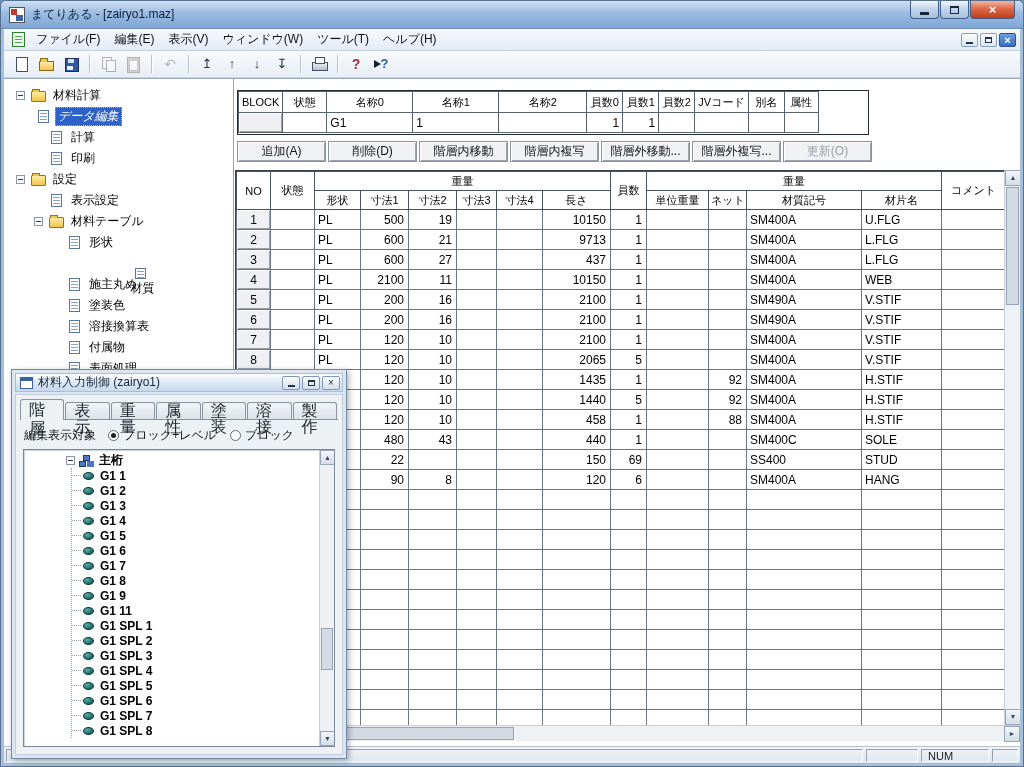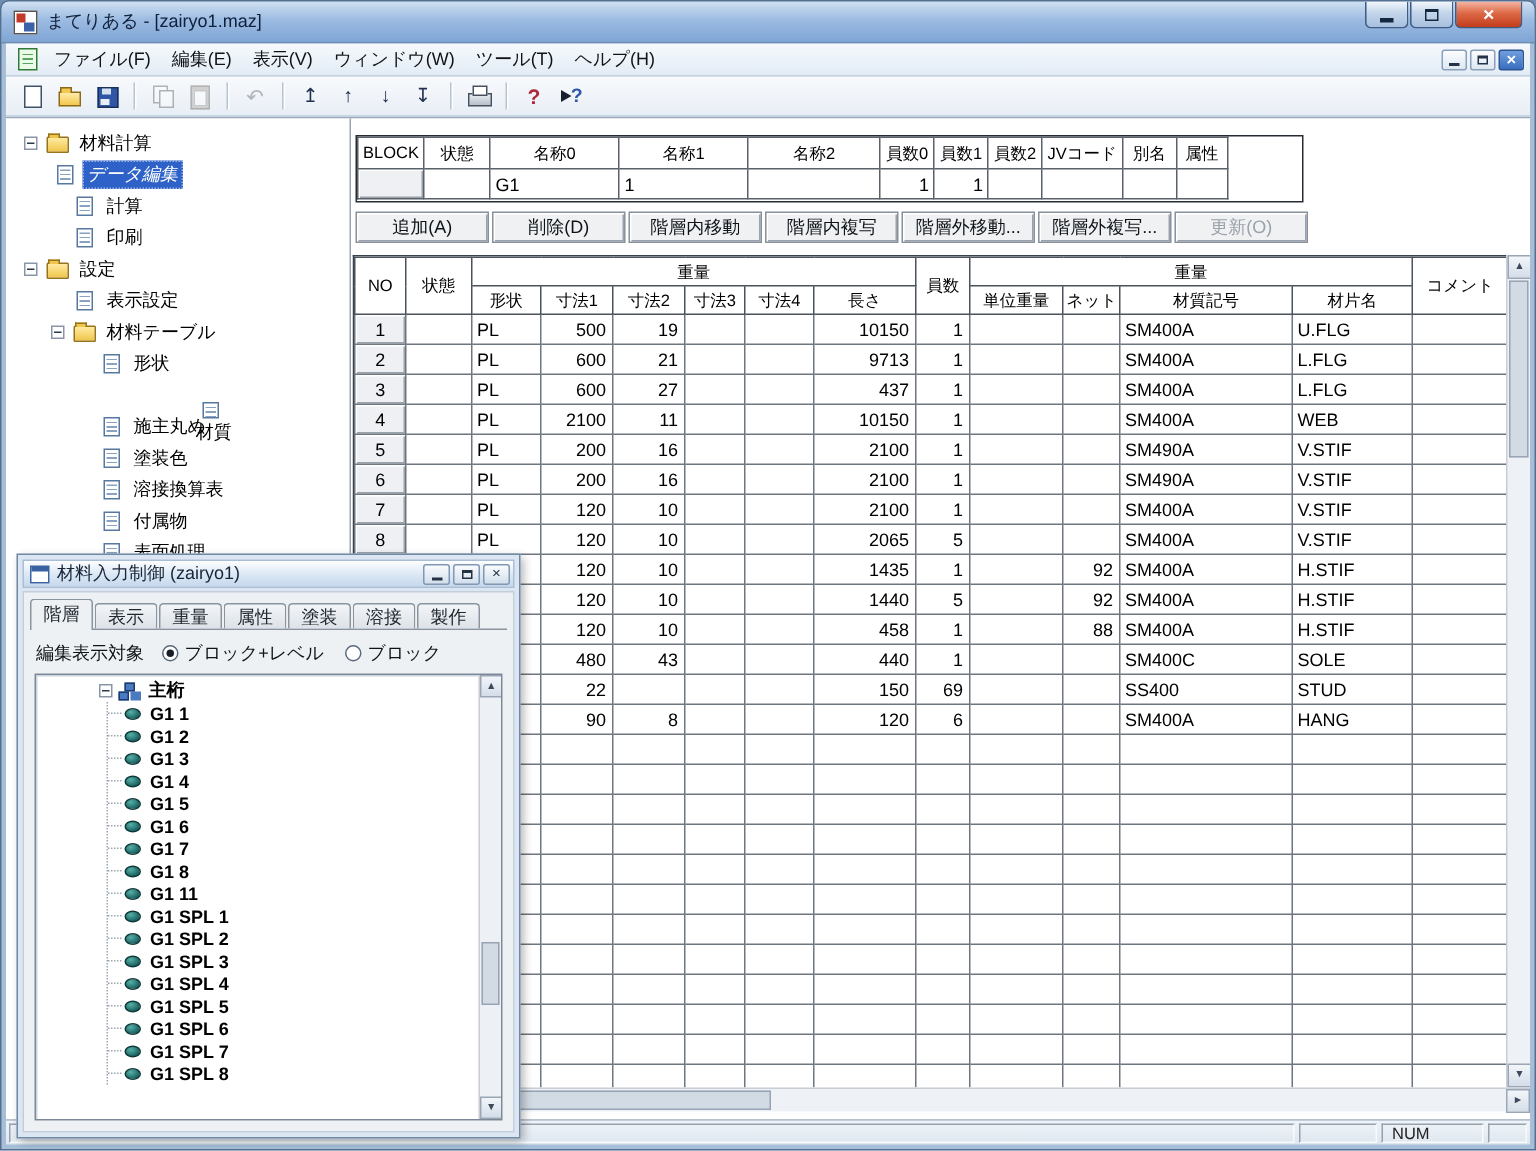--- a/index.html
+++ b/index.html
@@ -113,21 +113,21 @@
 .dialog{position:absolute;left:10px;top:368px;width:336px;height:390px;background:#dce6f2;border:1px solid #7289a4;box-shadow:2px 2px 6px rgba(0,0,0,.3);z-index:10;padding-left:40px;}
 .dlg-title{position:absolute;left:3px;top:3px;right:3px;height:19px;background:linear-gradient(#fdfeff,#dae7f5 55%,#c7d8ec);border:1px solid #aabfd6;display:flex;align-items:center;padding:0 2px 0 4px;}
 .dlg-ico{width:13px;height:12px;background:#fff;border:1px solid #3a62a0;position:relative;flex:0 0 13px;}
 .dlg-ico::before{content:"";position:absolute;left:0;right:0;top:0;height:3px;background:#3a62a0;}
 .dlg-title-text{margin-left:5px;flex:1;font-size:12px;color:#18263a;overflow:hidden;white-space:nowrap;}
 .dlg-btn{width:18px;height:14px;margin-left:2px;background:linear-gradient(#fafcfe,#d2deec);border:1px solid #8298b2;border-radius:2px;display:flex;align-items:center;justify-content:center;color:#243244;font-size:10px;line-height:12px;}
 .dlg-btn .g-min{width:7px;height:2px;background:#243244;margin-top:6px;}
 .dlg-btn .g-max{width:7px;height:6px;border:1px solid #243244;border-top-width:2px;}
 .dlg-body{position:absolute;left:3px;top:24px;right:3px;bottom:3px;background:#eef1f4;border:1px solid #c2cedc;}
 .dlg-tabs{position:absolute;left:4px;top:4px;right:4px;height:21px;border-bottom:1px solid #8a94a0;display:flex;align-items:flex-end;}
-.dlg-tab{height:17px;padding:0 8px;border:1px solid #8a94a0;border-bottom:none;border-radius:3px 3px 0 0;background:linear-gradient(#f2f5f8,#dde2e8);font-size:12px;line-height:16px;margin-right:1px;color:#202830;}
+.dlg-tab{height:17px;padding:0 8px;border:1px solid #8a94a0;border-bottom:none;border-radius:3px 3px 0 0;background:linear-gradient(#f2f5f8,#dde2e8);font-size:16px;line-height:16px;margin-right:1px;color:#202830;}
 .dlg-tab.active{height:21px;line-height:19px;background:#eef1f4;position:relative;z-index:2;margin-bottom:-1px;}
 .dlg-filter{position:absolute;left:8px;top:30px;right:6px;height:20px;display:flex;align-items:center;font-size:12px;color:#101418;}
 .dlg-filter .flabel{margin-right:12px;}
 .radio-group{display:flex;align-items:center;margin-right:14px;}
 .radio{width:11px;height:11px;flex:0 0 11px;border:1px solid #5a6a7a;border-radius:50%;background:#fff;position:relative;margin-right:4px;}
 .radio.checked::after{content:"";position:absolute;left:2px;top:2px;width:5px;height:5px;border-radius:50%;background:#17202a;}
 .dlg-treebox{position:absolute;left:7px;top:54px;right:7px;bottom:7px;background:#fff;border:1px solid #7a8898;box-shadow:inset 1px 1px 0 #cdd5de;overflow:hidden;}
 .dtree{position:absolute;left:0;top:3px;right:15px;bottom:0;overflow:hidden;}
 .dtree-row,.dtree-kid{height:15px;display:flex;align-items:center;font-size:12px;white-space:nowrap;color:#000;}
 .dtree-root{padding-left:42px;}
@@ -916,20 +916,24 @@
               <div class="dtree-kid">
                 <span class="ico-disk"></span>
                 <span class="dtree-label">G1 7</span>
               </div>
               <div class="dtree-kid">
                 <span class="ico-disk"></span>
                 <span class="dtree-label">G1 8</span>
               </div>
               <div class="dtree-kid">
                 <span class="ico-disk"></span>
+                <span class="dtree-label">G1 9</span>
+              </div>
+              <div class="dtree-kid">
+                <span class="ico-disk"></span>
                 <span class="dtree-label">G1 11</span>
               </div>
               <div class="dtree-kid">
                 <span class="ico-disk"></span>
                 <span class="dtree-label">G1 SPL 1</span>
               </div>
               <div class="dtree-kid">
                 <span class="ico-disk"></span>
                 <span class="dtree-label">G1 SPL 2</span>
               </div>

